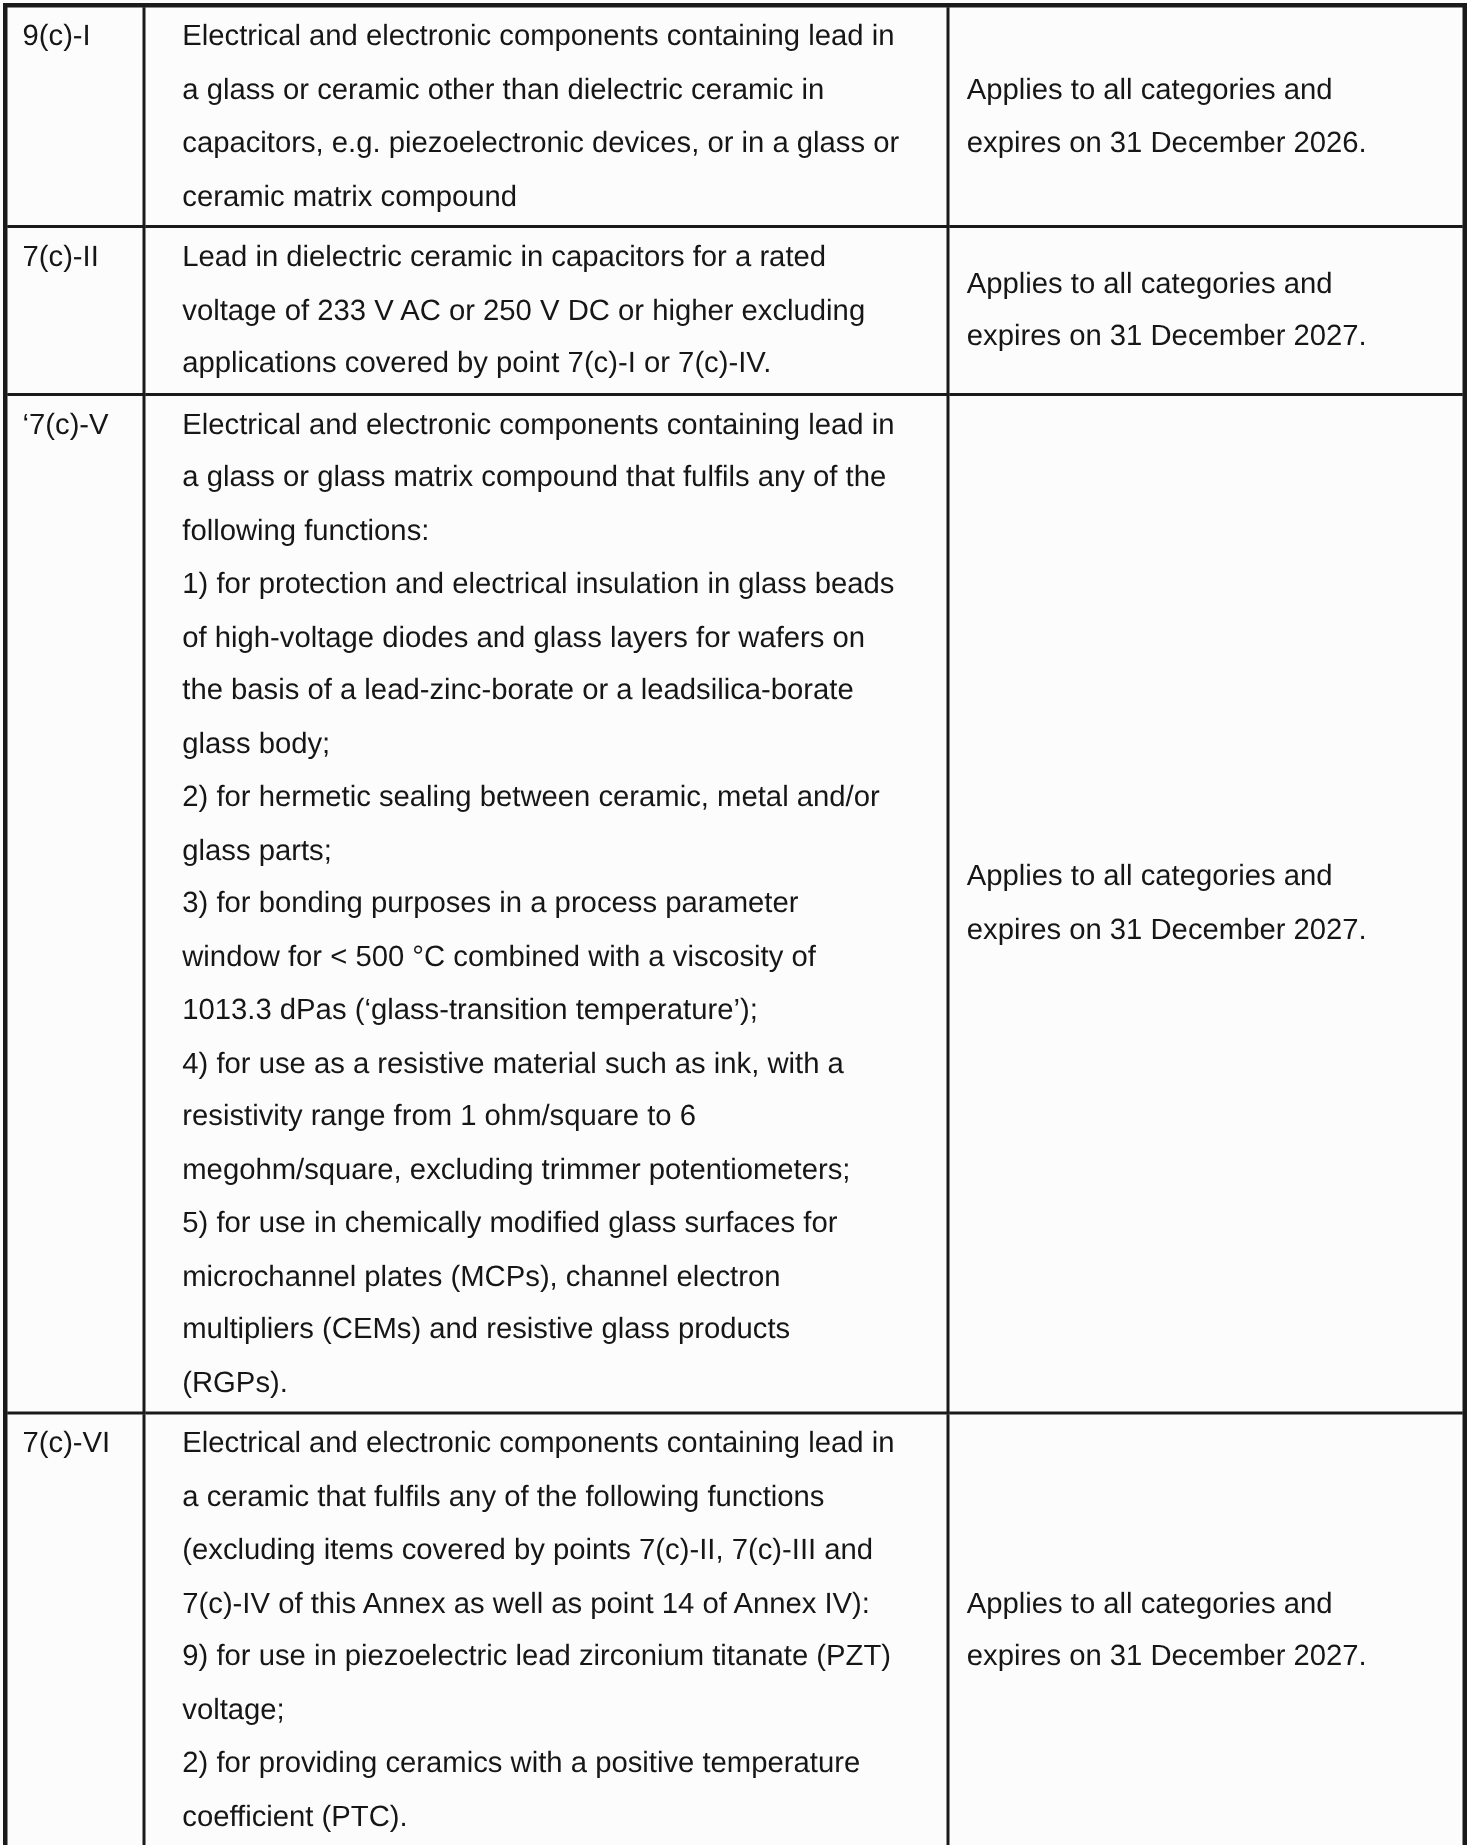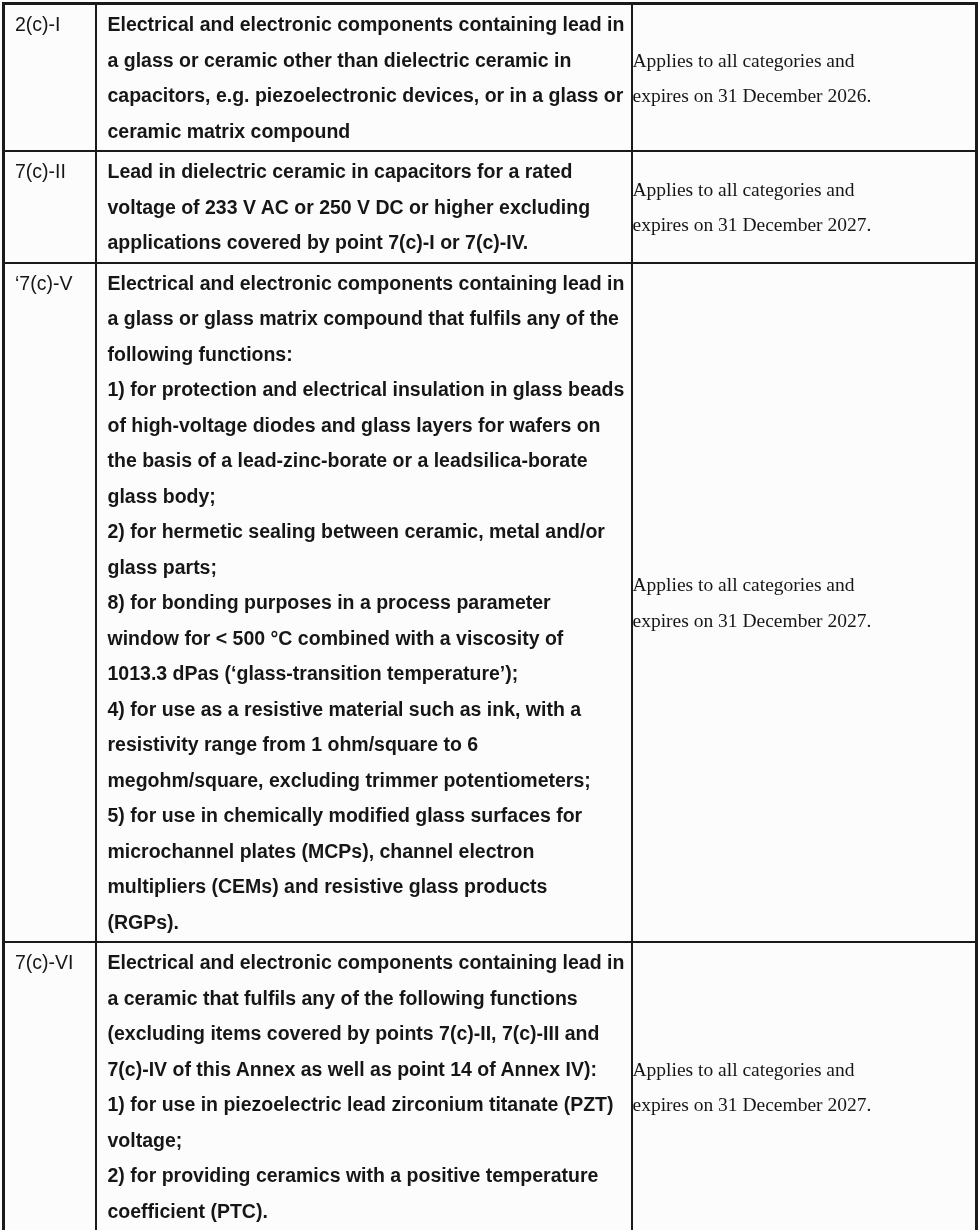--- a/index.html
+++ b/index.html
@@ -30,46 +30,44 @@
     vertical-align: top;
     font-size: 19.5px;
     line-height: 35.5px;
     padding: 2px 6px 1px 10px;
     overflow: hidden;
   }
   td.id-cell {
     padding-left: 10px;
   }
   td.desc-cell {
-    padding-left: 11px;
-    font-weight: bold;
+    padding-left: 25px;
   }
   td.app-cell {
     vertical-align: middle;
-    padding-left: 0;
-    font-family: Liberation Serif, serif;
+    padding-left: 12px;
   }
   .line {
     white-space: nowrap;
   }
 </style>
 </head>
 <body style="color: rgb(22, 22, 22);">
 
 <div class="page" style="background: rgb(252, 252, 252);">
   <table class="exemptions">
     <colgroup>
       <col style="width:92px">
       <col style="width:536px">
       <col style="width:345px">
     </colgroup>
     <tbody>
   <tr>
     <td class="id-cell">
-      <div class="line">2(c)-I</div>
+      <div class="line">9(c)-I</div>
     </td>
     <td class="desc-cell">
             <div class="line">Electrical and electronic components containing lead in</div>
             <div class="line">a glass or ceramic other than dielectric ceramic in</div>
             <div class="line">capacitors, e.g. piezoelectronic devices, or in a glass or</div>
             <div class="line">ceramic matrix compound</div>
           </td>
     <td class="app-cell">
       <div>
               <div class="line">Applies to all categories and</div>
@@ -102,21 +100,21 @@
     <td class="desc-cell">
             <div class="line">Electrical and electronic components containing lead in</div>
             <div class="line">a glass or glass matrix compound that fulfils any of the</div>
             <div class="line">following functions:</div>
             <div class="line">1) for protection and electrical insulation in glass beads</div>
             <div class="line">of high-voltage diodes and glass layers for wafers on</div>
             <div class="line">the basis of a lead-zinc-borate or a leadsilica-borate</div>
             <div class="line">glass body;</div>
             <div class="line">2) for hermetic sealing between ceramic, metal and/or</div>
             <div class="line">glass parts;</div>
-            <div class="line">8) for bonding purposes in a process parameter</div>
+            <div class="line">3) for bonding purposes in a process parameter</div>
             <div class="line">window for &lt; 500 °C combined with a viscosity of</div>
             <div class="line">1013.3 dPas (‘glass-transition temperature’);</div>
             <div class="line">4) for use as a resistive material such as ink, with a</div>
             <div class="line">resistivity range from 1 ohm/square to 6</div>
             <div class="line">megohm/square, excluding trimmer potentiometers;</div>
             <div class="line">5) for use in chemically modified glass surfaces for</div>
             <div class="line">microchannel plates (MCPs), channel electron</div>
             <div class="line">multipliers (CEMs) and resistive glass products</div>
             <div class="line">(RGPs).</div>
           </td>
@@ -130,21 +128,21 @@
 
   <tr>
     <td class="id-cell">
       <div class="line">7(c)-VI</div>
     </td>
     <td class="desc-cell">
             <div class="line">Electrical and electronic components containing lead in</div>
             <div class="line">a ceramic that fulfils any of the following functions</div>
             <div class="line">(excluding items covered by points 7(c)-II, 7(c)-III and</div>
             <div class="line">7(c)-IV of this Annex as well as point 14 of Annex IV):</div>
-            <div class="line">1) for use in piezoelectric lead zirconium titanate (PZT)</div>
+            <div class="line">9) for use in piezoelectric lead zirconium titanate (PZT)</div>
             <div class="line">voltage;</div>
             <div class="line">2) for providing ceramics with a positive temperature</div>
             <div class="line">coefficient (PTC).</div>
           </td>
     <td class="app-cell">
       <div>
               <div class="line">Applies to all categories and</div>
               <div class="line">expires on 31 December 2027.</div>
             </div>
     </td>

